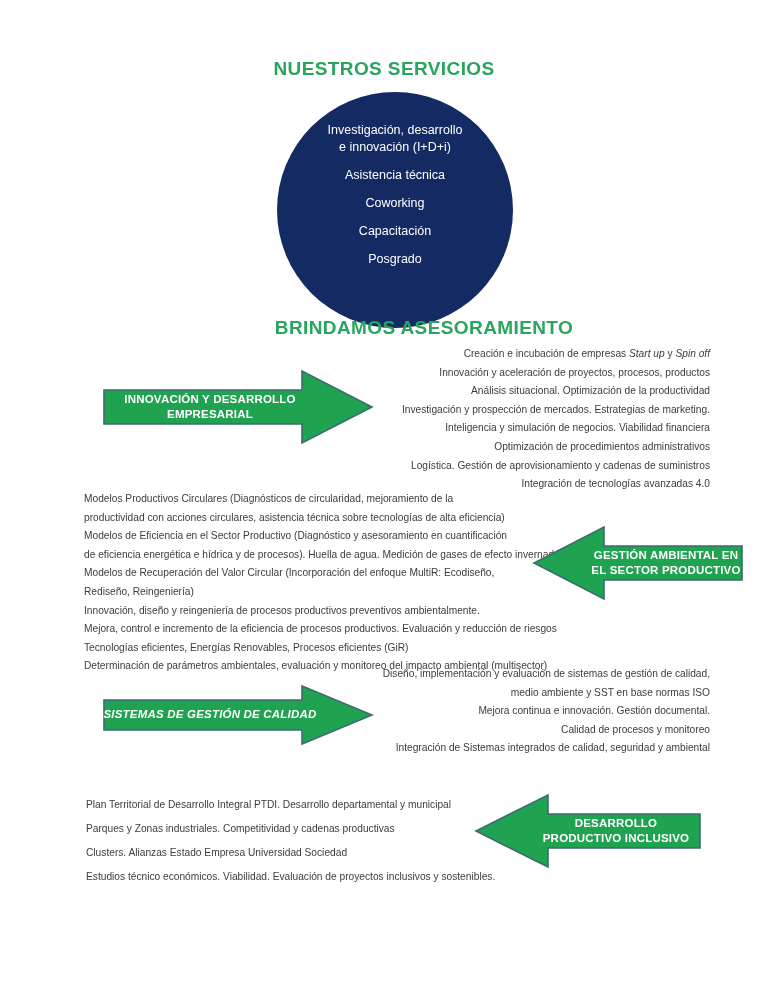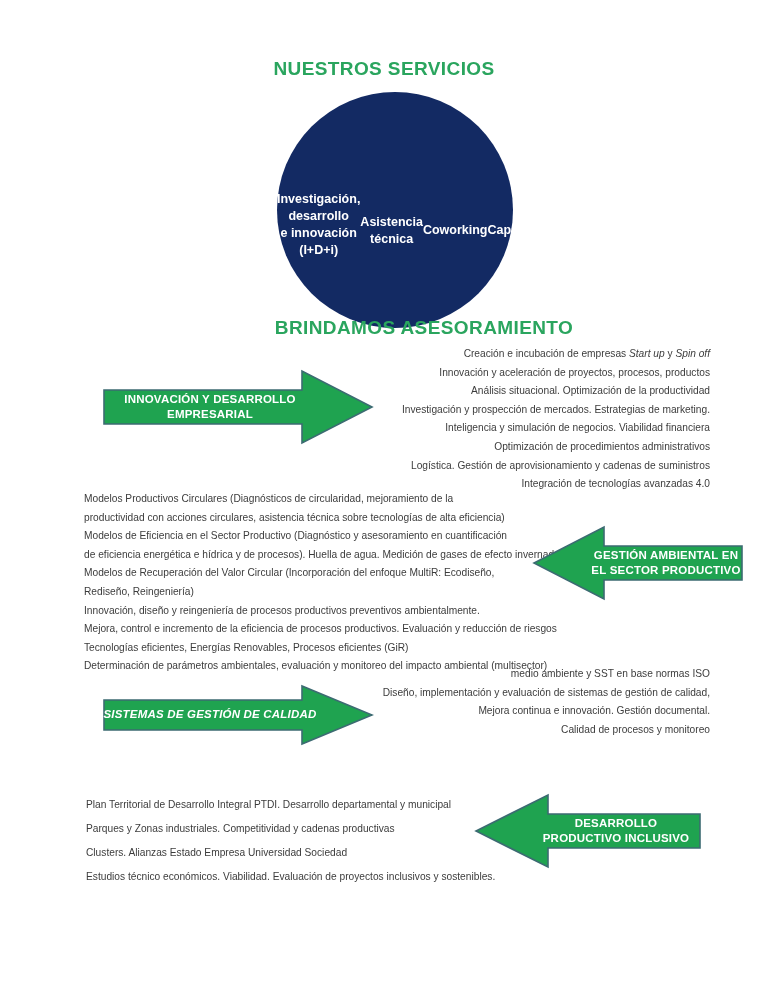--- a/index.html
+++ b/index.html
@@ -44,26 +44,25 @@
   
   #services-circle {
     position: absolute;
     left: 277px;
     top: 92px;
     width: 236px;
     height: 236px;
     border-radius: 50%;
     background: #132A63;
     display: flex;
-    flex-direction: row;
+    flex-direction: column;
     align-items: center;
     justify-content: flex-start;
     padding-top: 30px;
     box-sizing: border-box;
-    font-weight: bold;
   }
   #services-circle .c-line {
     color: #ffffff;
     font-size: 12.5px;
     line-height: 17px;
     text-align: center;
     width: 220px;
   }
   #services-circle .c-item {
     margin-top: 11px;
@@ -183,24 +182,25 @@
   </div>
 
   <div class="arrow right" id="arrow-calidad">
     <svg class="arrow-svg" viewBox="0 0 272 62" preserveAspectRatio="none">
       <polygon points="2,16 200,16 200,2 270,31 200,60 200,46 2,46" fill="#1FA350" stroke="#3C6B72" stroke-width="1.6"></polygon>
     </svg>
     <div class="arrow-label">SISTEMAS DE GESTIÓN DE CALIDAD</div>
   </div>
 
   <div class="textblock right-align" id="text-calidad">
+    <div class="t-line">Diseño, implementación y evaluación de sistemas de gestión de calidad,</div>
     <div class="t-line">medio ambiente y SST en base normas ISO</div>
-    <div class="t-line">Diseño, implementación y evaluación de sistemas de gestión de calidad,</div>
     <div class="t-line">Mejora continua e innovación. Gestión documental.</div>
     <div class="t-line">Calidad de procesos y monitoreo</div>
+    <div class="t-line">Integración de Sistemas integrados de calidad, seguridad y ambiental</div>
   </div>
 
   <div class="textblock left-align" id="text-inclusivo">
     <div class="t-line">Plan Territorial de Desarrollo Integral PTDI. Desarrollo departamental y municipal</div>
     <div class="t-line">Parques y Zonas industriales. Competitividad y cadenas productivas</div>
     <div class="t-line">Clusters. Alianzas Estado Empresa Universidad Sociedad</div>
     <div class="t-line">Estudios técnico económicos. Viabilidad. Evaluación de proyectos inclusivos y sostenibles.</div>
   </div>
 
   <div class="arrow left" id="arrow-inclusivo">

